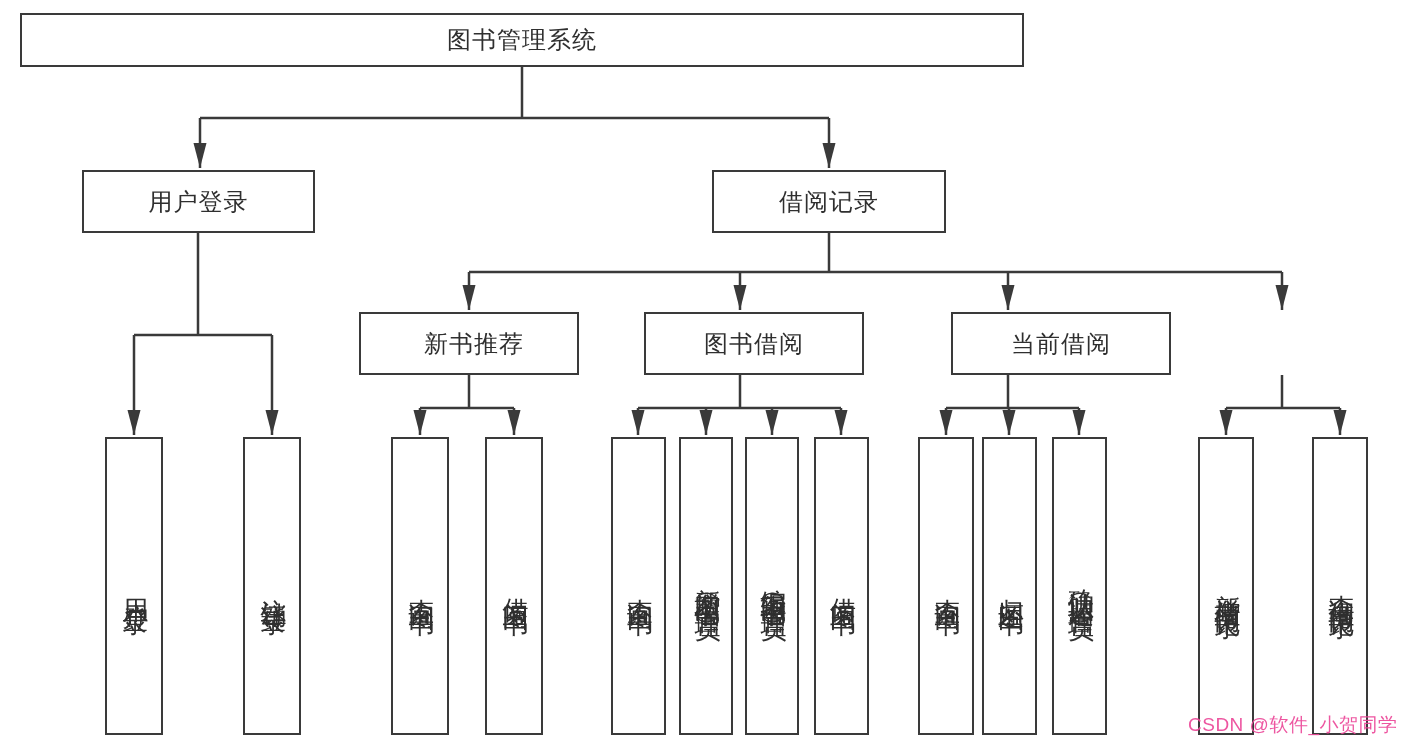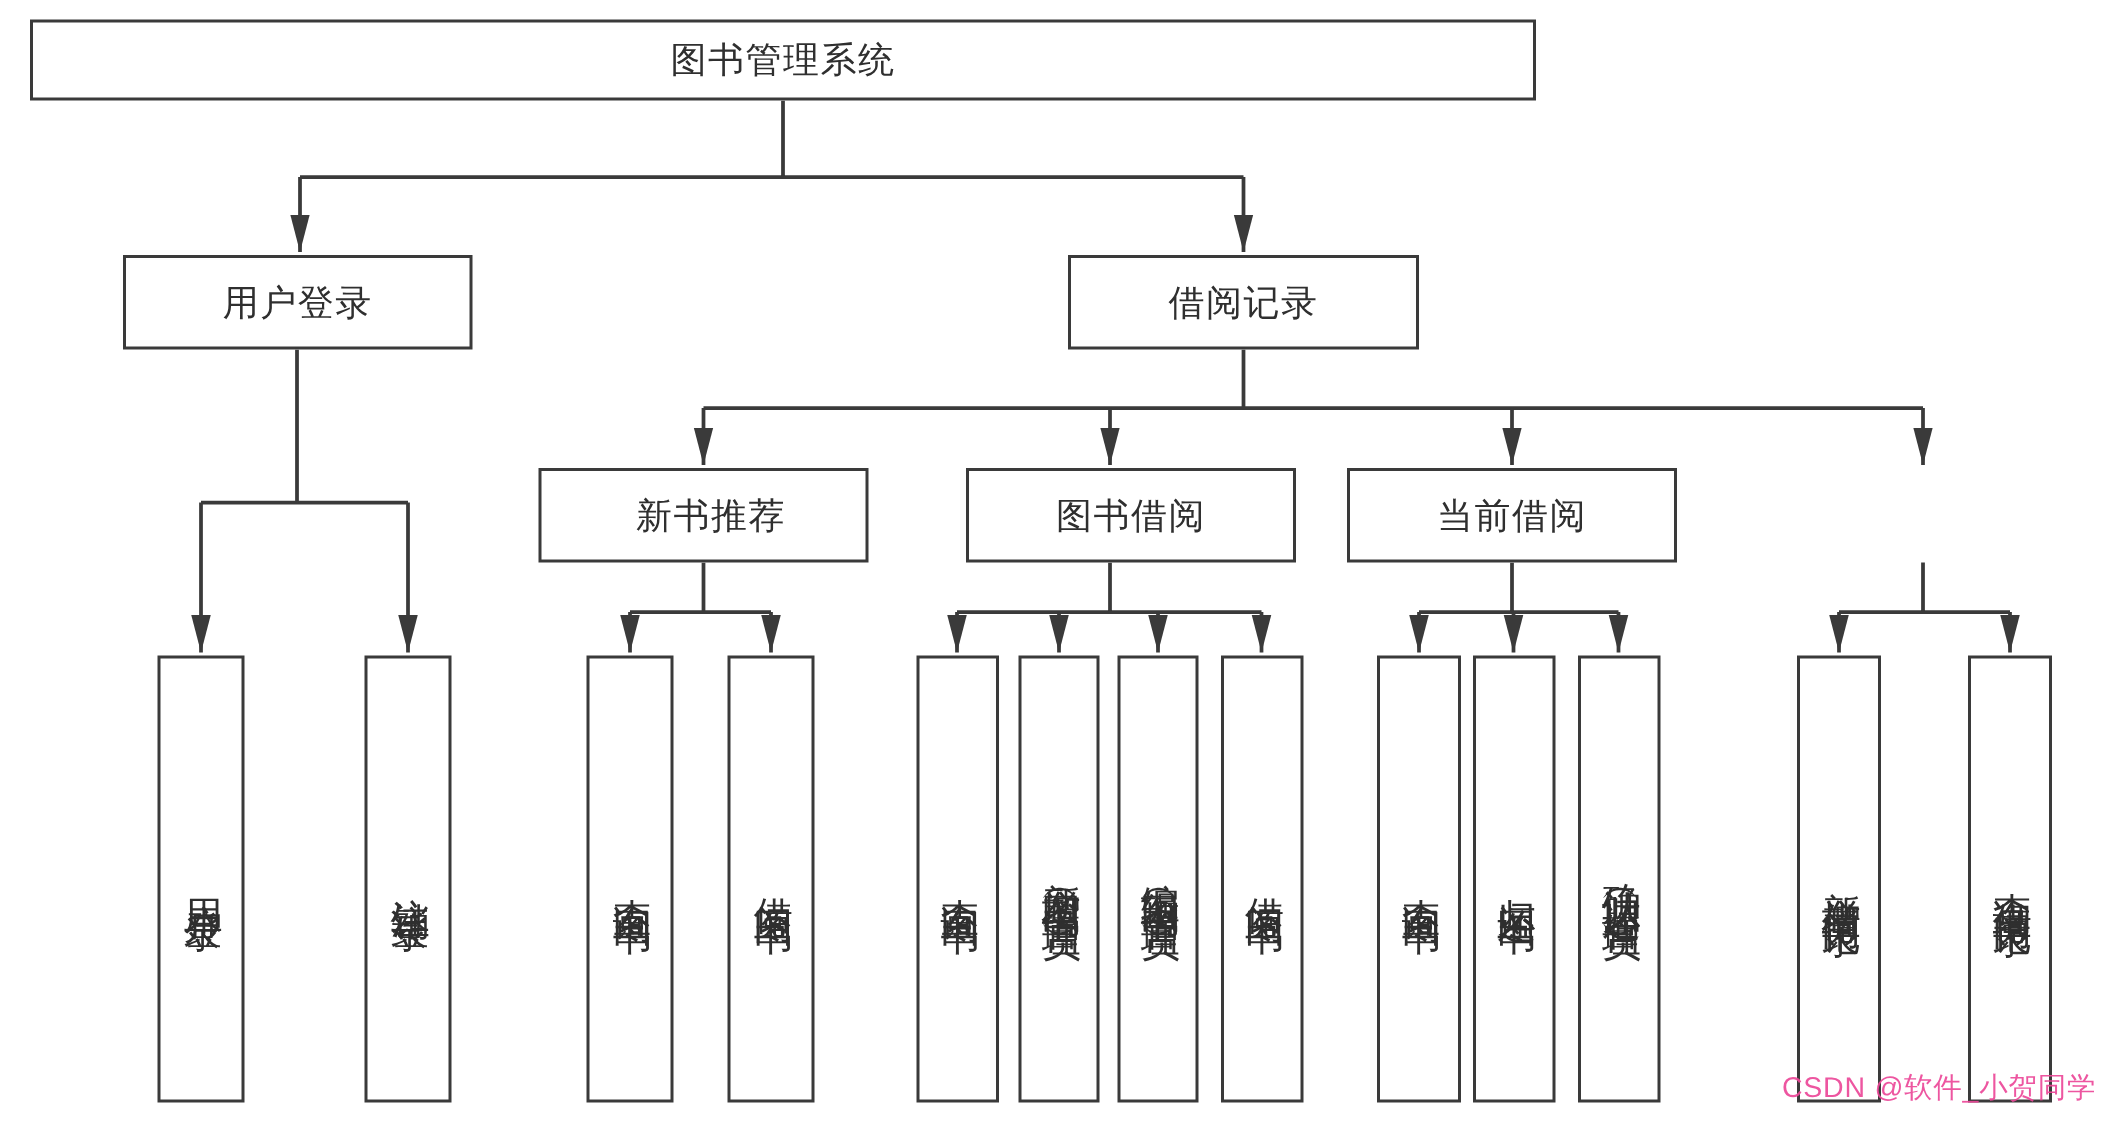--- a/index.html
+++ b/index.html
@@ -84,21 +84,21 @@
   <div class="node box-h lvl2" style="left:712px;width:234px;">
     <span>借阅记录</span>
   </div>
 
   <div class="node box-h lvl3" style="left:359px;padding-left:10px;">
     <span>新书推荐</span>
   </div>
   <div class="node box-h lvl3" style="left:600px;margin-left:44px;">
     <span>图书借阅</span>
   </div>
-  <div class="node box-h lvl3" style="left:898px;">
+  <div class="node box-h lvl3" style="left:951px;">
     <span>当前借阅</span>
   </div>
 
   <div class="node leaf" style="left:105px;width:58px;">
     <span class="vtext">用户登录</span>
   </div>
   <div class="node leaf" style="left:243px;width:58px;">
     <span class="vtext">注销登录</span>
   </div>
 

